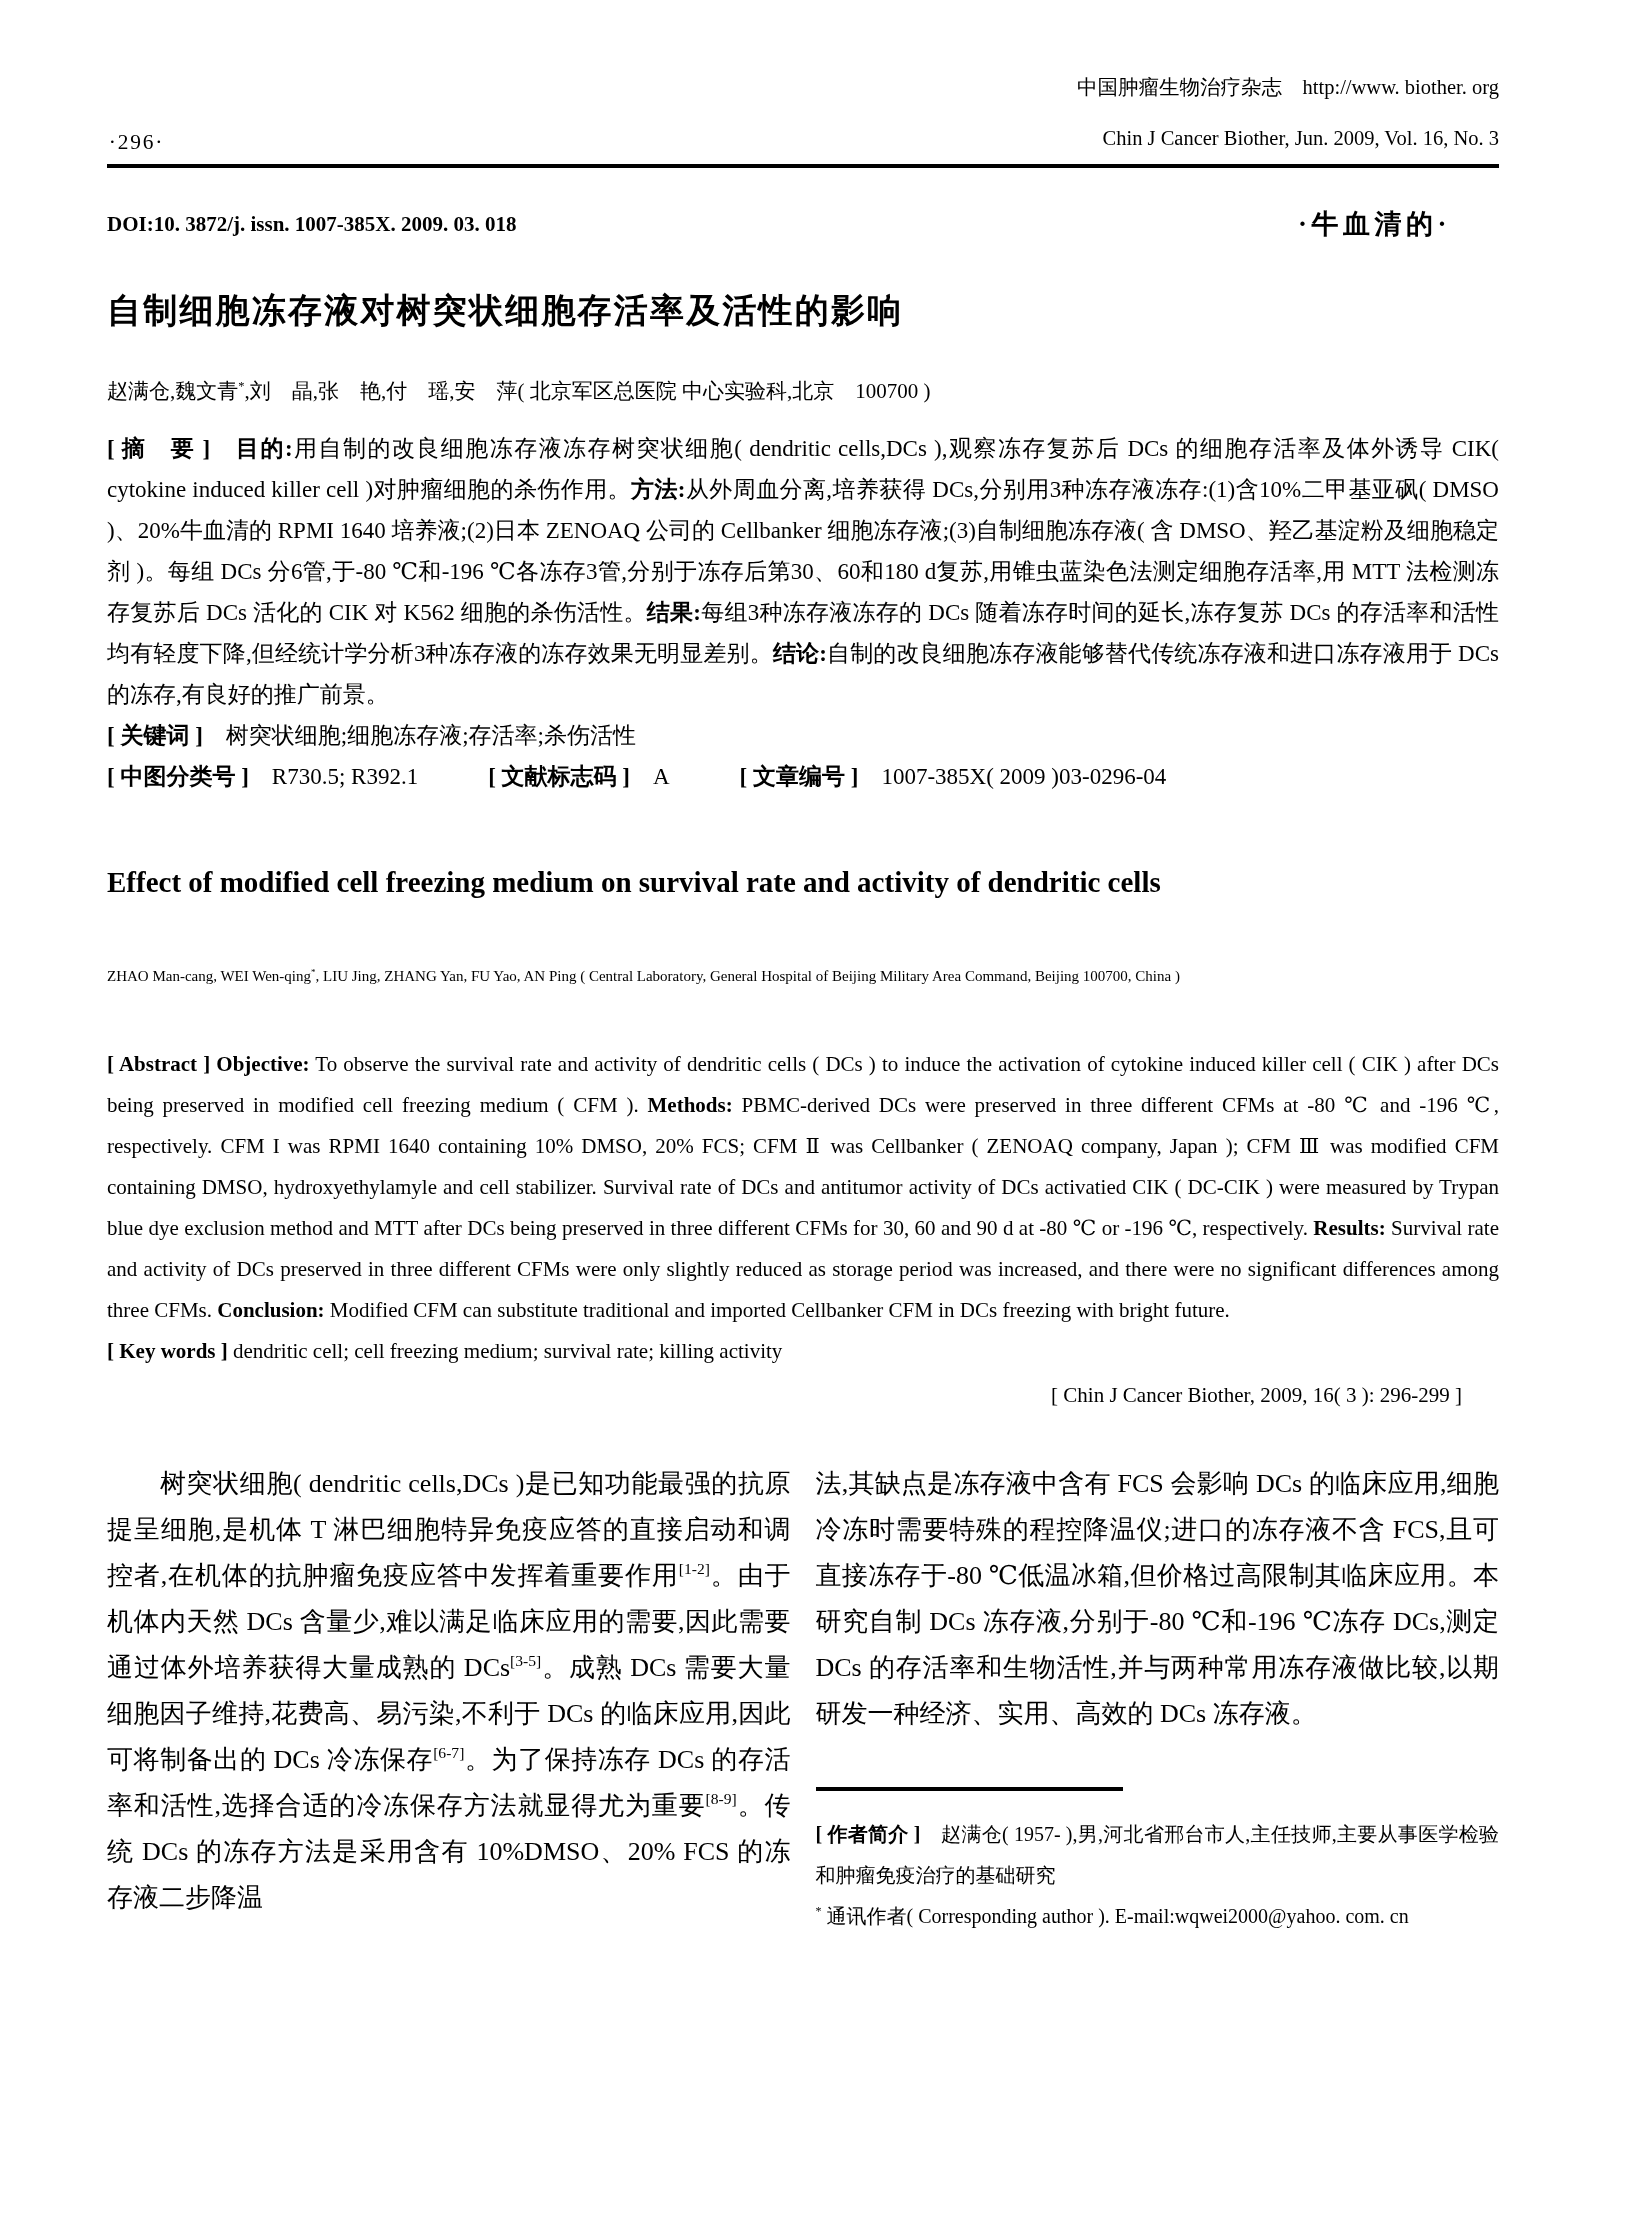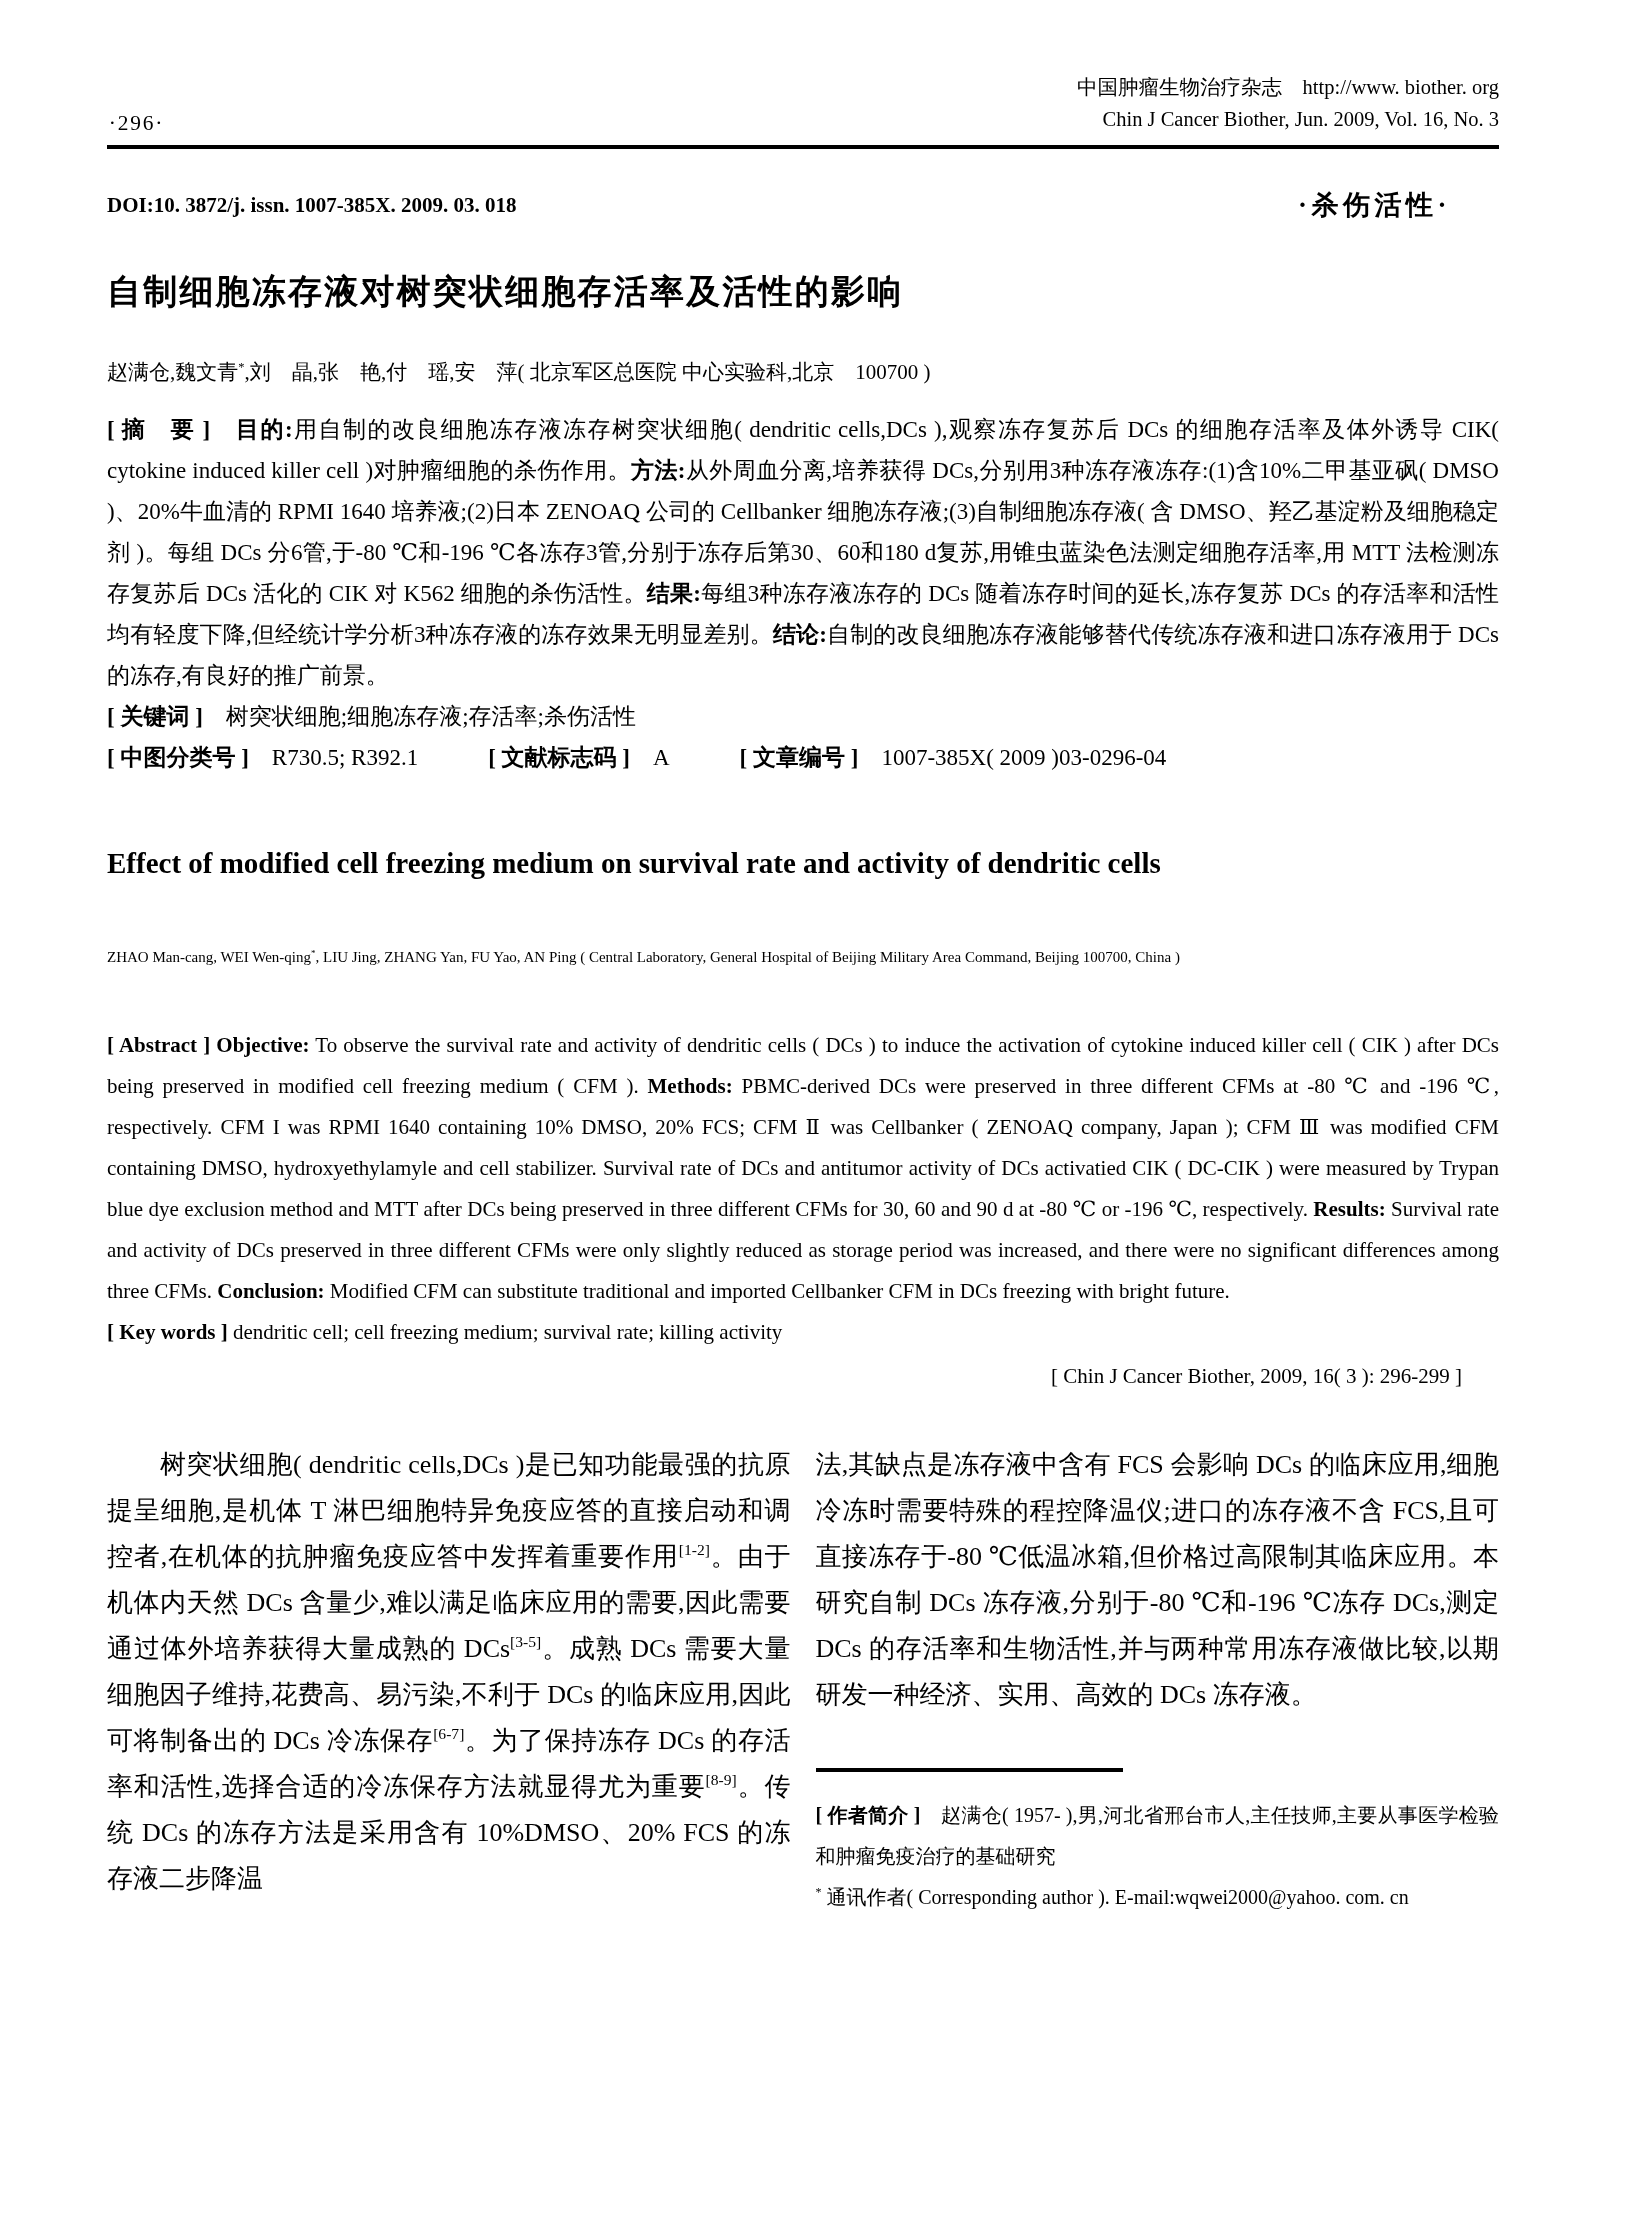--- a/index.html
+++ b/index.html
@@ -10,21 +10,21 @@
     background:#ffffff;
     color:#000;
     font-family:"Liberation Serif","DejaVu Serif",serif;
     overflow:hidden;
   }
   .content{padding:75px 151px 0 107px;}
   sup{font-size:60%;line-height:0;}
 
   .hdr{position:relative;}
   .hdr-line{text-align:right;font-size:20.5px;line-height:25px;}
-  .hdr-line.en{margin-top:7px;}
+  .hdr-line.en{margin-top:26px;}
   .page-num{position:absolute;left:1.8px;bottom:-3.6px;font-size:21.4px;letter-spacing:1.8px;}
   .rule{margin-top:13.4px;height:4px;background:#000;}
 
   .doi-row{margin-top:38px;display:flex;justify-content:space-between;align-items:center;}
   .doi{font-weight:bold;font-size:21px;}
   .column-tag{font-weight:bold;font-size:27px;letter-spacing:4.5px;padding-right:48px;}
 
   .title-cn{margin-top:46px;font-size:34px;font-weight:bold;letter-spacing:2.2px;}
   .authors-cn{margin-top:43px;font-size:21px;}
 
@@ -58,21 +58,21 @@
 
     <div class="hdr">
       <div class="hdr-line">中国肿瘤生物治疗杂志　http://www. biother. org</div>
       <div class="hdr-line en">Chin J Cancer Biother, Jun. 2009, Vol. 16, No. 3</div>
       <div class="page-num">·296·</div>
     </div>
     <div class="rule"></div>
 
     <div class="doi-row">
       <div class="doi">DOI:10. 3872/j. issn. 1007-385X. 2009. 03. 018</div>
-      <div class="column-tag">·杀伤活性·</div>
+      <div class="column-tag">·牛血清的·</div>
     </div>
 
     <h1 class="title-cn" style="margin:46px 0 0 0;">自制细胞冻存液对树突状细胞存活率及活性的影响</h1>
 
     <div class="authors-cn"><span>赵满仓,魏文青</span><sup>*</sup><span>,刘　晶,张　艳,付　瑶,安　萍( 北京军区总医院 中心实验科,北京　100700 )</span></div>
 
     <div class="abs-block">
       <p><span style="font-weight: bold;">[ 摘　要 ]</span><span>　</span><span style="font-weight: bold;">目的:</span><span>用自制的改良细胞冻存液冻存树突状细胞( dendritic cells,DCs ),观察冻存复苏后 DCs 的细胞存活率及体外诱导 CIK( cytokine induced killer cell )对肿瘤细胞的杀伤作用。</span><span style="font-weight: bold;">方法:</span><span>从外周血分离,培养获得 DCs,分别用3种冻存液冻存:(1)含10%二甲基亚砜( DMSO )、20%牛血清的 RPMI 1640 培养液;(2)日本 ZENOAQ 公司的 Cellbanker 细胞冻存液;(3)自制细胞冻存液( 含 DMSO、羟乙基淀粉及细胞稳定剂 )。每组 DCs 分6管,于-80 ℃和-196 ℃各冻存3管,分别于冻存后第30、60和180 d复苏,用锥虫蓝染色法测定细胞存活率,用 MTT 法检测冻存复苏后 DCs 活化的 CIK 对 K562 细胞的杀伤活性。</span><span style="font-weight: bold;">结果:</span><span>每组3种冻存液冻存的 DCs 随着冻存时间的延长,冻存复苏 DCs 的存活率和活性均有轻度下降,但经统计学分析3种冻存液的冻存效果无明显差别。</span><span style="font-weight: bold;">结论:</span><span>自制的改良细胞冻存液能够替代传统冻存液和进口冻存液用于 DCs 的冻存,有良好的推广前景。</span></p>
       <p><span style="font-weight: bold;">[ 关键词 ]</span><span>　树突状细胞;细胞冻存液;存活率;杀伤活性</span></p>
       <div class="meta-row">

